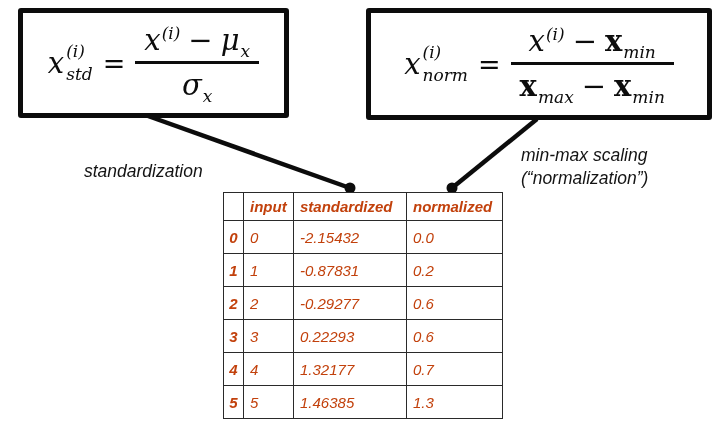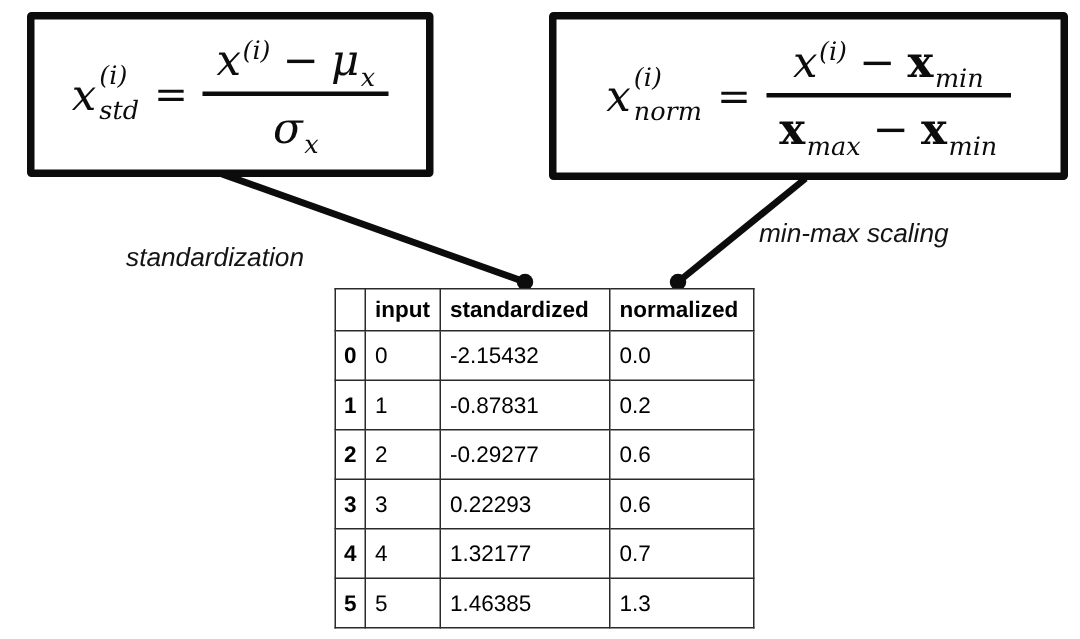--- a/index.html
+++ b/index.html
@@ -59,37 +59,38 @@
   .caption {
     position:absolute;
     font-style:italic;
     font-size:17.5px;
     color:#141414;
     z-index:2;
     line-height:23px;
     white-space:nowrap;
   }
   #label-std  { left:84px;  top:160px;text-align:right; }
-  #label-norm { left:506px; top:144px; }
+  #label-norm { left:521px; top:144px; }
 
   
   #connectors {
     position:absolute; left:0; top:0;
     width:720px; height:426px;
     z-index:1;
     pointer-events:none;
   }
 
   
   #data-table-wrap { position:absolute; left:223px; top:192px; z-index:2; }
   table {
     border-collapse:collapse;
     font-size:15px;
     background:#fff;
-    color:#000000;
+    color:#c2410c;
+    font-style:italic;
   }
   th, td { border:1.6px solid #2a2a2a; vertical-align:middle; }
   thead th { font-weight:bold; text-align:left; padding:4px 6px; height:28px; }
   thead th.idx-col { width:20px; padding:4px 2px; }
   tbody td { height:33px; padding:0 6px; text-align:left; }
   td.idx { font-weight:bold; text-align:center; width:20px; padding:0 3px; }
   col.c-idx  { width:20px; }
   col.c-in   { width:50px; }
   col.c-std  { width:113px; }
   col.c-norm { width:96px; }
@@ -157,20 +158,21 @@
 <svg id="connectors" viewBox="0 0 720 426" xmlns="http://www.w3.org/2000/svg">
   <line x1="148" y1="116" x2="350" y2="188" stroke="#0c0c0c" stroke-width="4.5"></line>
   <circle cx="350" cy="188" r="5.5" fill="#0c0c0c"></circle>
   <line x1="537" y1="119" x2="452" y2="188" stroke="#0c0c0c" stroke-width="4.5"></line>
   <circle cx="452" cy="188" r="5.5" fill="#0c0c0c"></circle>
 </svg>
 
 <div class="caption" id="label-std">standardization</div>
 <div class="caption" id="label-norm">
   <div>min-max scaling</div>
+  <div>(“normalization”)</div>
 </div>
 
 <div id="data-table-wrap">
   <table>
     <colgroup>
       <col class="c-idx">
         <col class="c-in">
         <col class="c-std">
         <col class="c-norm">
     </colgroup>

